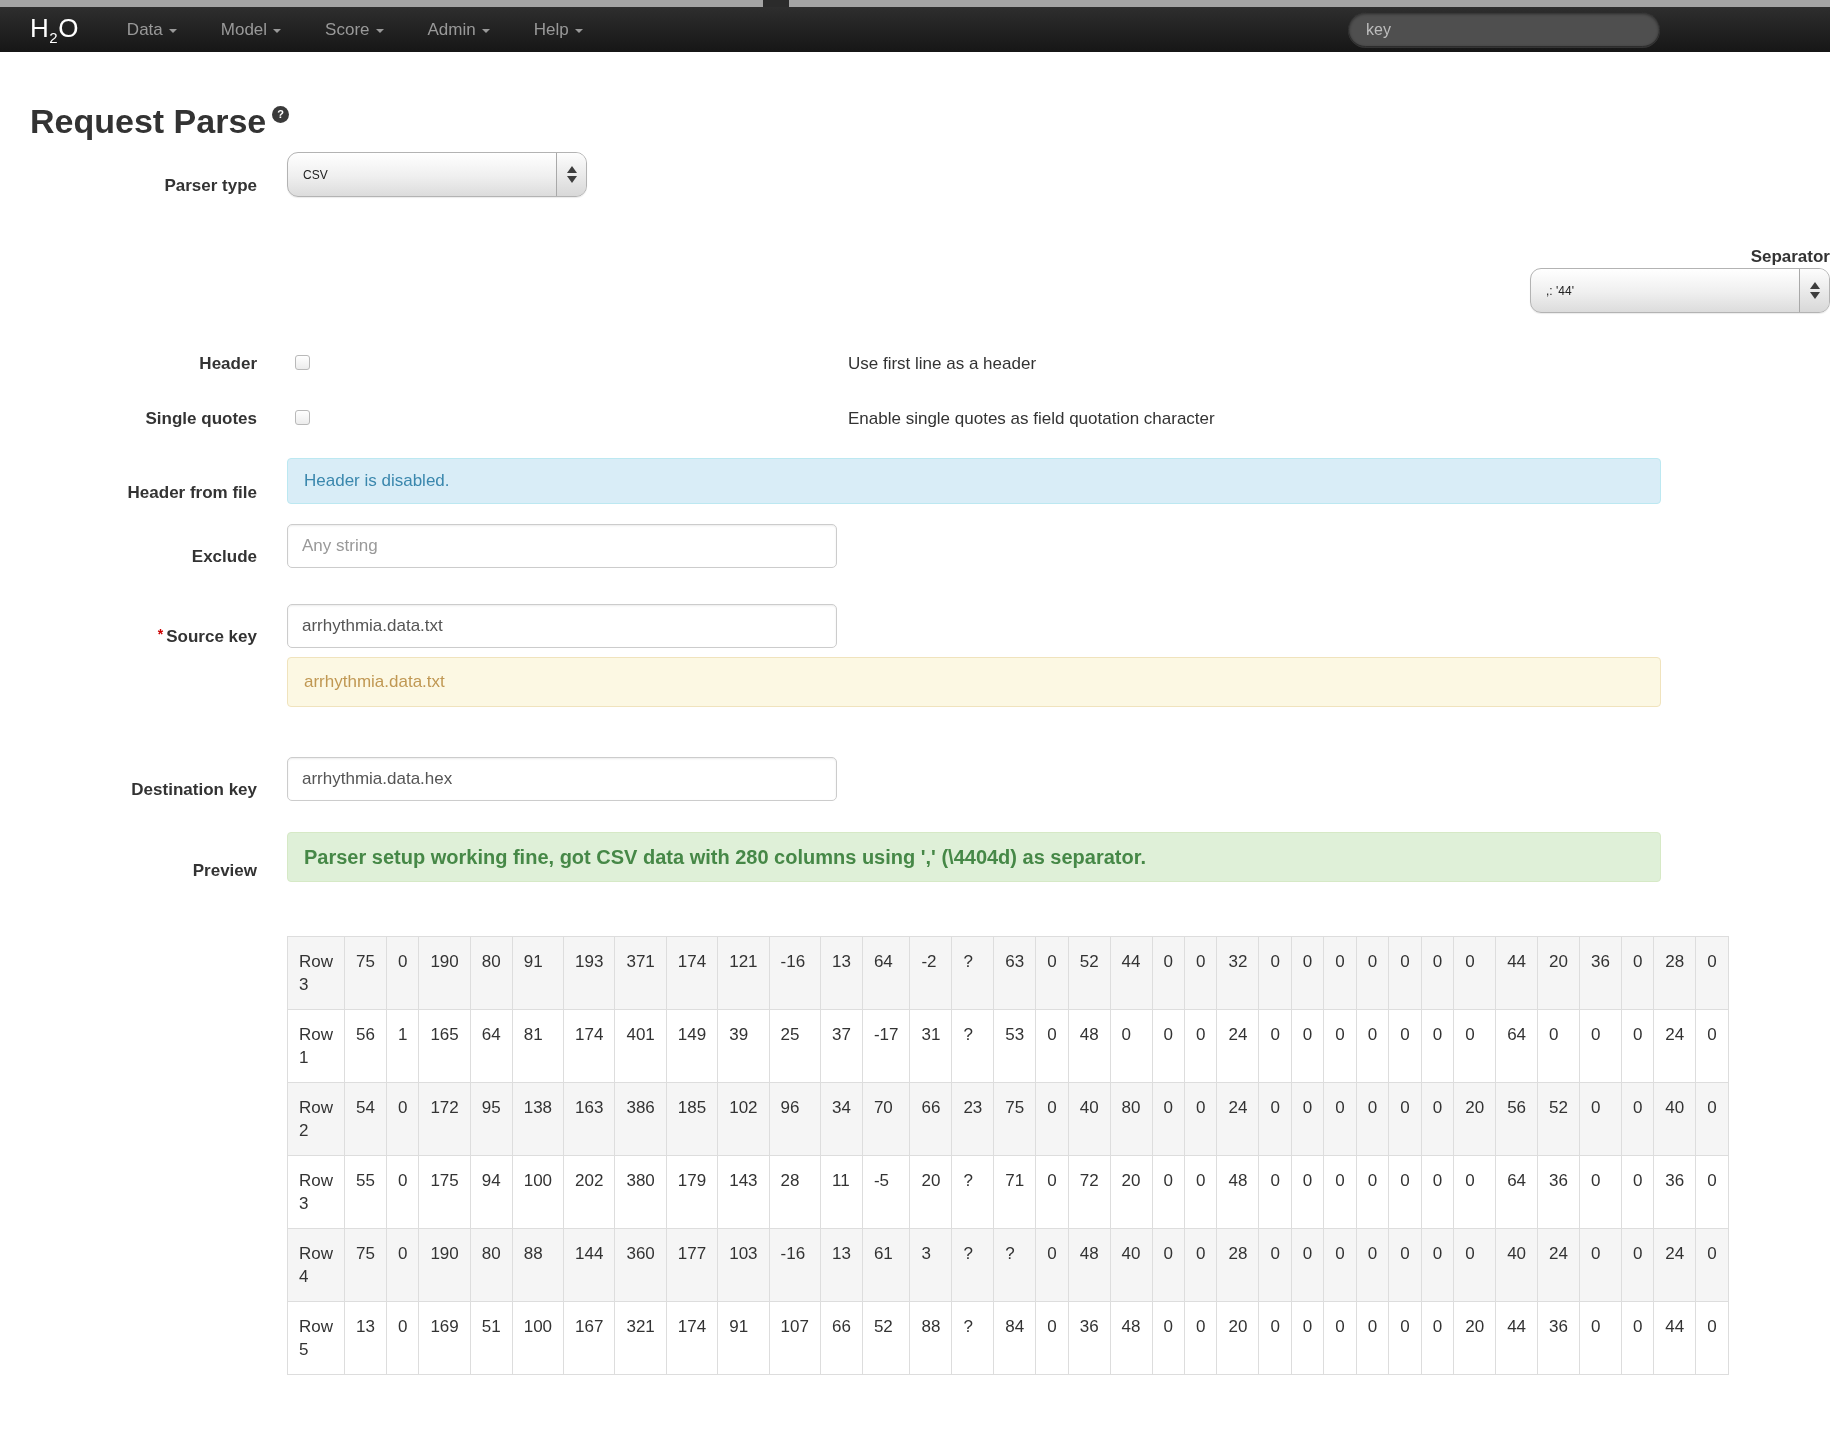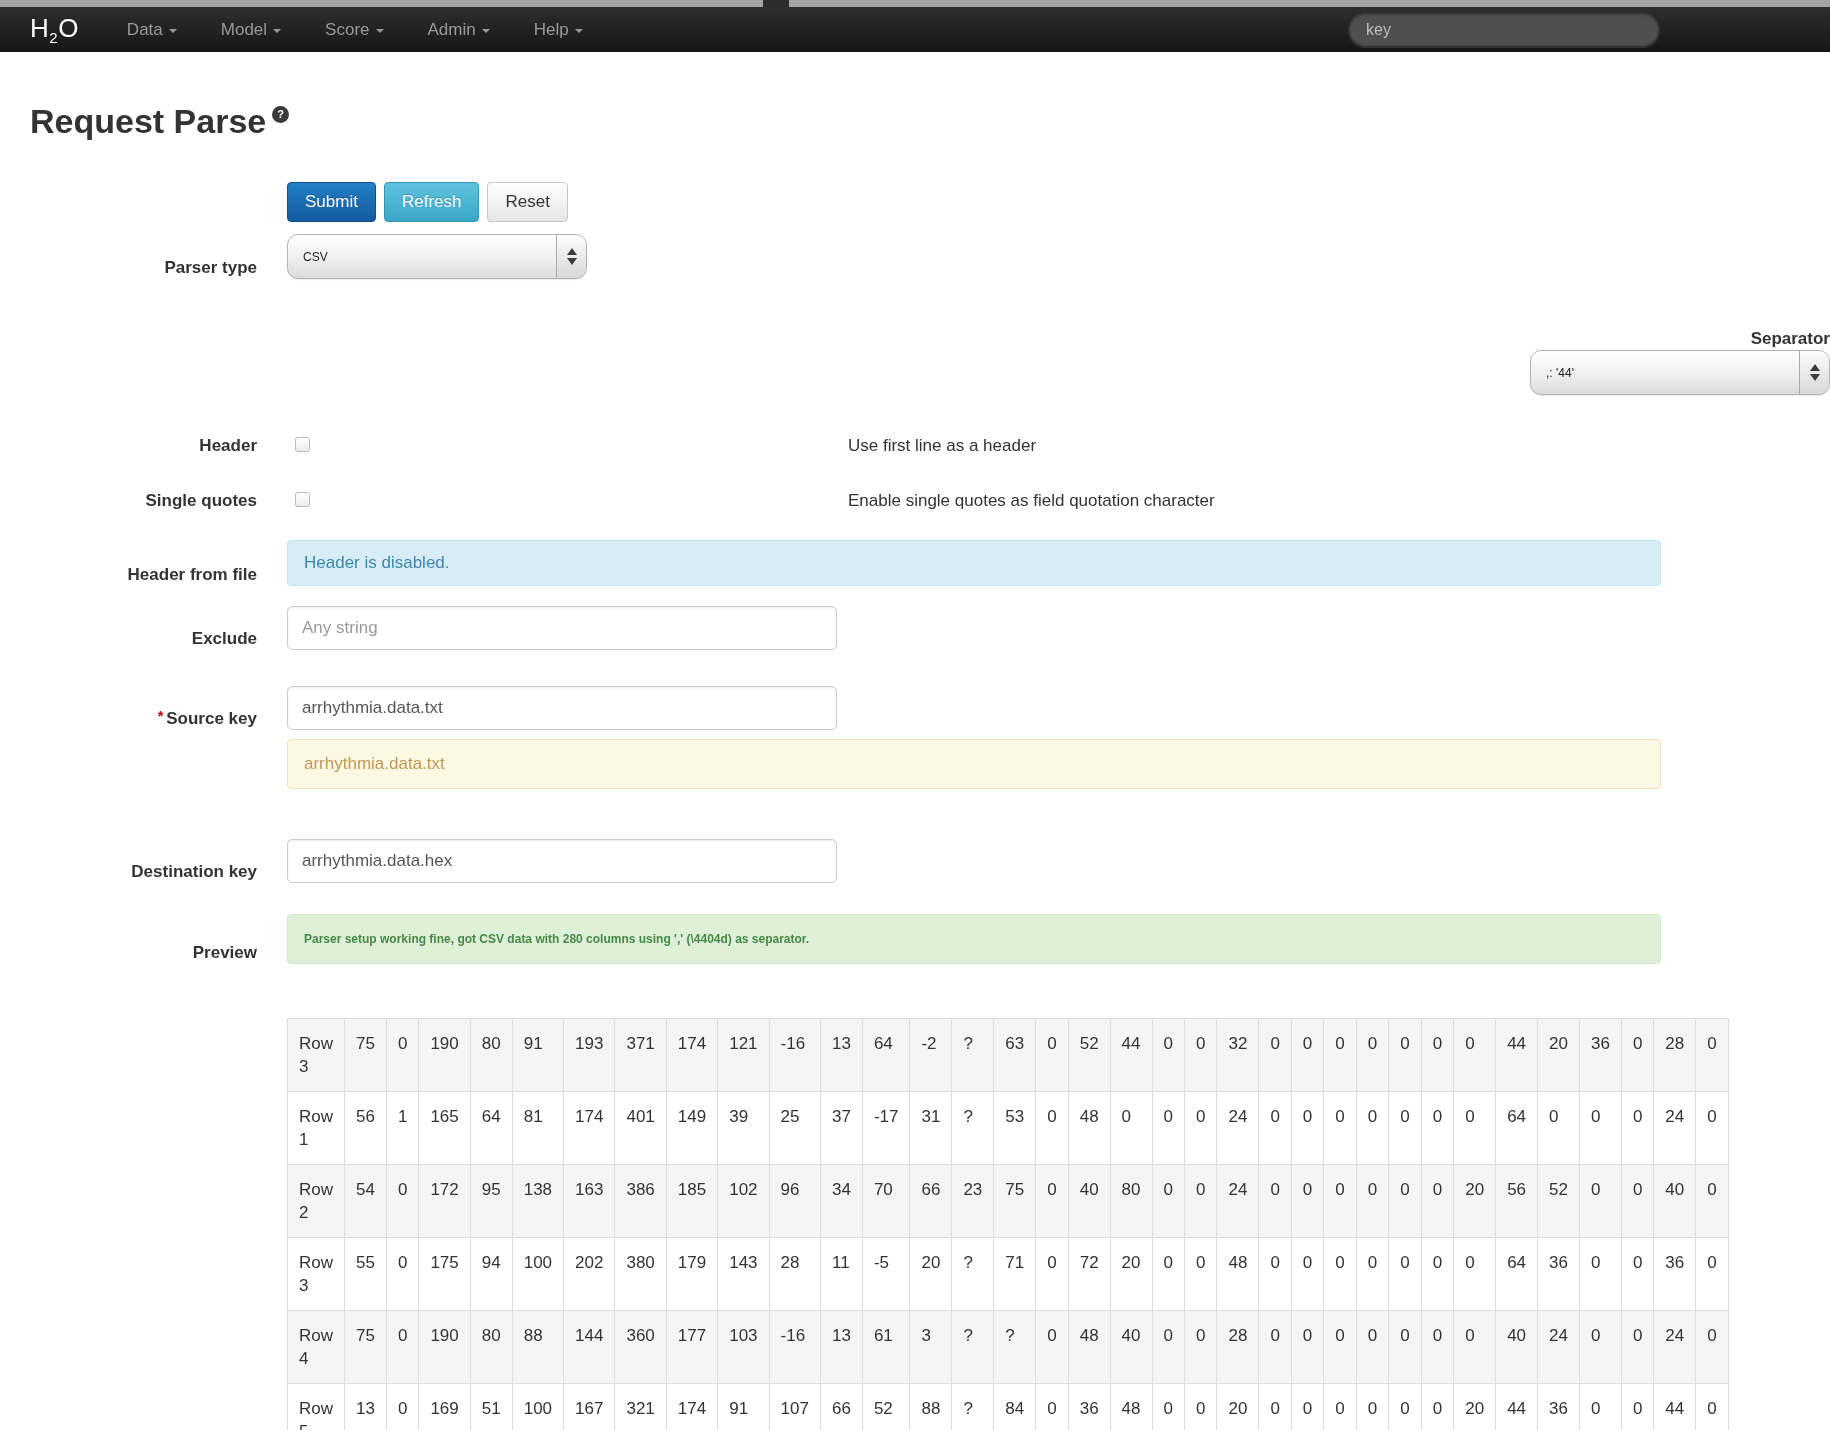--- a/index.html
+++ b/index.html
@@ -63,21 +63,21 @@
   .tri-down { width:0; height:0; border-left:5px solid transparent; border-right:5px solid transparent; border-top:7px solid #3d3d3d; }
 
   .checkbox { display:inline-block; width:15px; height:15px; border:1px solid #b9b9b9; border-radius:3px;
     background:linear-gradient(#ffffff,#ececec); margin-left:8px; margin-top:2px; cursor:pointer; }
   .cb-help { position:absolute; left:561px; top:0; font-size:17px; color:#333; white-space:nowrap; line-height:22px; }
 
   .alert { width:1374px; border-radius:4px; font-size:17px; padding:11px 16px; border:1px solid; line-height:22px; }
   .alert-info { background:#d9edf7; border-color:#bce8f1; color:#3a87ad; }
   .alert-warning { background:#fcf8e3; border-color:#f0e3bd; color:#c09853; padding:13px 16px; }
   .alert-warning .w-title { font-weight:bold; margin-bottom:6px; }
-  .alert-success { background:#dff0d8; border-color:#d6e9c6; color:#468847; font-weight:bold; font-size:12px; padding:13px 16px; }
+  .alert-success { background:#dff0d8; border-color:#d6e9c6; color:#468847; font-weight:bold; font-size:20px; padding:13px 16px; }
 
   .text-input { width:550px; height:44px; border:1px solid #ccc; border-radius:5px; padding:0 14px; font-size:17px;
     color:#555; outline:none; box-shadow:inset 0 1px 2px rgba(0,0,0,.08); font-family:inherit; background:#fff; }
   .text-input::placeholder { color:#999; }
 
   
   .table-wrap { margin-left:257px; margin-top:54px; width:1543px; overflow:hidden; }
   table.preview { border-collapse:collapse; font-size:17px; color:#333; }
   table.preview td { border:1px solid #ddd; padding:13px 11px; vertical-align:top; white-space:nowrap; line-height:23px; }
   table.preview td.row-label { white-space:normal; width:44px; min-width:44px; }
@@ -110,25 +110,20 @@
         <a>Help<span class="caret"></span></a>
       </li>
     </ul>
   <input class="nav-search" type="text" placeholder="key" style="">
 </div>
 
 <div class="content">
 
   <h1 class="page-title"><span>Request Parse</span><span class="help-badge">?</span></h1>
 
-  <div class="btn-row">
-    <button class="btn btn-primary">Submit</button>
-    <button class="btn btn-info">Refresh</button>
-    <button class="btn btn-default">Reset</button>
-  </div>
 
   <div class="form-row row-parser">
     <div class="flabel pt-sel">Parser type</div>
     <div class="ctrl">
       <div class="mac-select">
         <span class="val">CSV</span>
         <span class="stepper">
             <span class="tri-up"></span>
             <span class="tri-down"></span>
           </span>

